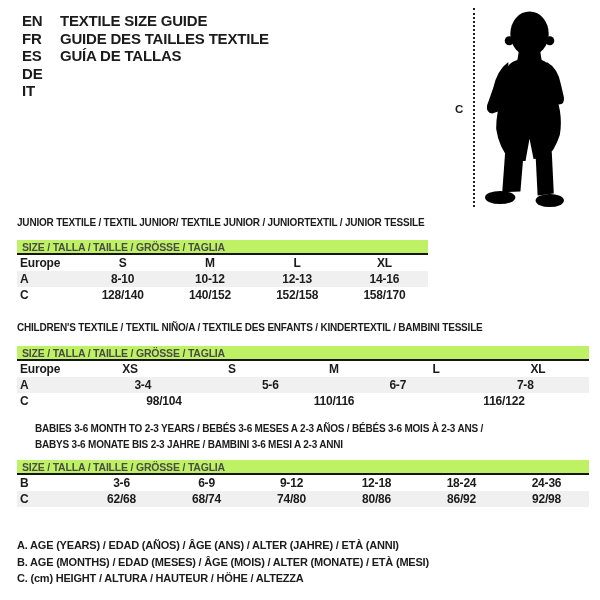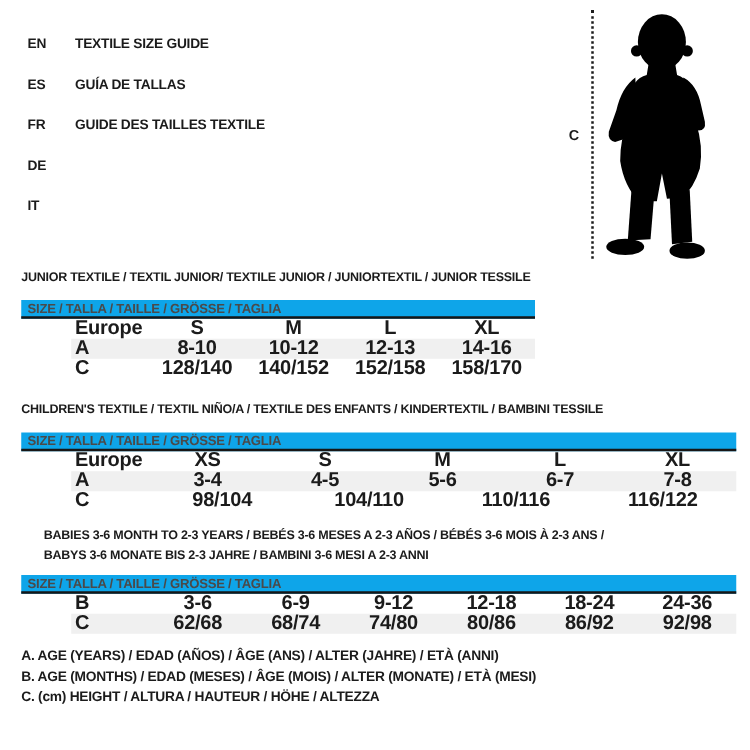--- a/index.html
+++ b/index.html
@@ -10,21 +10,21 @@
     background: #ffffff;
     font-family: "Liberation Sans", "DejaVu Sans", sans-serif;
     font-weight: bold;
     color: #1b1b1b;
     letter-spacing: -0.2px;
     overflow: hidden;
   }
 
   
   .langs { position: absolute; left: 22px; top: 12px; }
-  .lang-row { display: flex; height: 17.5px; line-height: 17.5px; font-size: 11px; margin-top: 15px; }
+  .lang-row { display: flex; height: 17.5px; line-height: 17.5px; font-size: 15px; }
   .lang-code { width: 38px; }
   .lang-label { white-space: nowrap; }
 
   
   .height-line {
     position: absolute; left: 473px; top: 8px; height: 199px; width: 0;
     border-left: 2px dotted #1c1c1c;
   }
   .height-label {
     position: absolute; left: 455px; top: 103px;
@@ -38,51 +38,51 @@
   .t2 { top: 320px; }
   .t3 { top: 421px; white-space: normal; margin-left: 18px; }
 
   
   .size-table { position: absolute; left: 17px; }
   .tbl1 { top: 240px; width: 411px; }
   .tbl2 { top: 346px; width: 572px; }
   .tbl3 { top: 460px; width: 572px; }
   .bar {
     height: 15px; line-height: 15px;
-    background: #0ea5e9; color: #4a4a4a;
+    background: #bef264; color: #4a4a4a;
     font-size: 10.5px; padding-left: 5px;
     border-bottom: 2px solid #161616;
     white-space: nowrap; overflow: hidden;
   }
-  .trow { display: flex; height: 16px; line-height: 16px; font-size: 16px; margin-left: 40px; }
+  .trow { display: flex; height: 16px; line-height: 16px; font-size: 12px; }
   .trow.alt { background: #f0f0f0; }
   .cell { flex: 1 1 0; text-align: center; }
   .cell.label { flex: 0 0 62px; text-align: left; padding-left: 3px; }
 
   
-  .legend { position: absolute; left: 17px; top: 517px; }
+  .legend { position: absolute; left: 17px; top: 537px; }
   .legend-line { height: 16.5px; line-height: 16.5px; font-size: 11px; white-space: nowrap; }
 </style>
 </head>
 <body>
 
 <div class="canvas">
 
   <div class="langs">
     <div class="lang-row">
       <span class="lang-code">EN</span>
       <span class="lang-label">TEXTILE SIZE GUIDE</span>
     </div>
     <div class="lang-row">
+      <span class="lang-code">FR</span>
+      <span class="lang-label">GUIDE DES TAILLES TEXTILE</span>
+    </div>
+    <div class="lang-row">
       <span class="lang-code">ES</span>
       <span class="lang-label">GUÍA DE TALLAS</span>
-    </div>
-    <div class="lang-row">
-      <span class="lang-code">FR</span>
-      <span class="lang-label">GUIDE DES TAILLES TEXTILE</span>
     </div>
     <div class="lang-row">
       <span class="lang-code">DE</span>
     </div>
     <div class="lang-row">
       <span class="lang-code">IT</span>
     </div>
   </div>
 
   <div class="height-line"></div>
@@ -136,29 +136,27 @@
       <span class="cell label">Europe</span>
       <span class="cell">XS</span>
       <span class="cell">S</span>
       <span class="cell">M</span>
       <span class="cell">L</span>
       <span class="cell">XL</span>
     </div>
     <div class="trow alt">
       <span class="cell label">A</span>
       <span class="cell">3-4</span>
-      <span class="cell">4-5</span>
       <span class="cell">5-6</span>
       <span class="cell">6-7</span>
       <span class="cell">7-8</span>
     </div>
     <div class="trow">
       <span class="cell label">C</span>
       <span class="cell">98/104</span>
-      <span class="cell">104/110</span>
       <span class="cell">110/116</span>
       <span class="cell">116/122</span>
     </div>
   </div>
 
   <div class="sec-title t3">
     <div>BABIES 3-6 MONTH TO 2-3 YEARS / BEBÉS 3-6 MESES A 2-3 AÑOS / BÉBÉS 3-6 MOIS À 2-3 ANS /</div>
     <div>BABYS 3-6 MONATE BIS 2-3 JAHRE / BAMBINI 3-6 MESI A 2-3 ANNI</div>
   </div>
   <div class="size-table tbl3">

